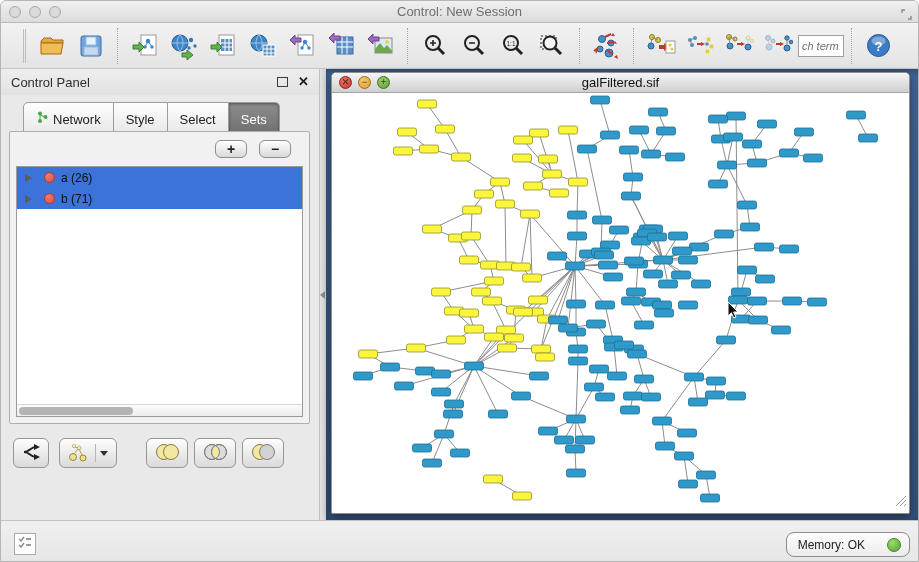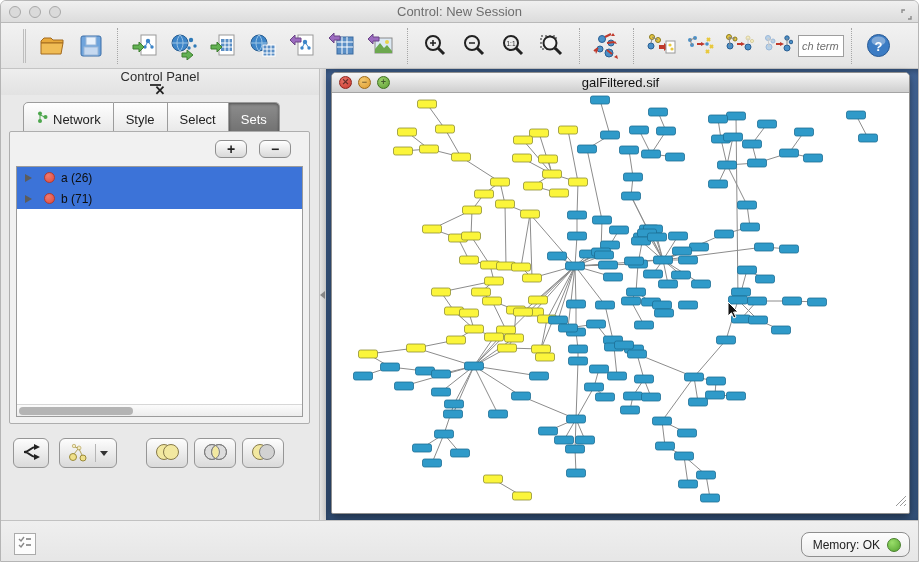--- a/index.html
+++ b/index.html
@@ -24,21 +24,21 @@
   .tb-btn { width:40px; height:40px; display:flex; align-items:center; justify-content:center; background:transparent; border:none; }
   .tb-btn svg { display:block; }
   .search-box { width:46px; height:22px; border:1px solid #9e9e9e; background:#fff; font-style:italic;
     font-size:11px; color:#6f6f6f; padding:2px 3px; font-family:"Liberation Sans", sans-serif; }
 
   
   .main { position:absolute; left:0; top:68px; width:919px; height:451px; display:flex; }
 
   
   .control-panel { position:relative; width:319px; height:100%; background:#e9e9e9; border-right:1px solid #c0c0c0; }
-  .cp-header { height:26px; display:flex; align-items:center; padding:0 10px; background:linear-gradient(#eee,#e2e2e2);flex-direction:column; }
+  .cp-header { height:26px; display:flex; align-items:center; padding:0 10px; background:linear-gradient(#eee,#e2e2e2); }
   .cp-title { font-size:13px; color:#2e2e2e; flex:1; }
   .float-box { width:11px; height:10px; border:1.5px solid #3c3c3c; margin-right:10px; }
   .cp-close { font-size:13px; font-weight:bold; color:#1f1f1f; line-height:10px; }
   .cp-tabs { display:flex; margin:7px 0 0 22px; height:21px; }
   .tab { display:flex; align-items:center; gap:5px; padding:16px 12px; font-size:13px; color:#222;
     background:linear-gradient(#fefefe,#e6e6e6); border:1px solid #9c9c9c; border-left:none; }
   .tab:first-child { border-left:1px solid #9c9c9c; border-radius:5px 0 0 5px; }
   .tab:last-child { border-radius:0 5px 5px 0; }
   .tab.active { background:linear-gradient(#8d8d8d,#6f6f6f); color:#fff; box-shadow:inset 0 1px 3px rgba(0,0,0,.45); }
   .cp-outer { position:absolute; left:8px; right:9px; top:62px; bottom:96px;
@@ -86,21 +86,21 @@
   .cursor { position:absolute; left:395px; top:208px; }
   .grip { position:absolute; right:2px; bottom:2px; }
 
   
   .statusbar { position:absolute; left:0; top:519px; width:100%; height:43px;
     background:linear-gradient(#efefef,#e6e6e6); border-top:1px solid #c2c2c2; }
   .task-btn { position:absolute; left:13px; top:12px; width:22px; height:22px;
     border:1px solid #ababab; background:#fdfdfd; display:flex; align-items:center; justify-content:center; }
   .mem-pill { position:absolute; right:8px; top:11px; height:25px; padding:0 8px 0 11px;
     border:1px solid #8e8e8e; border-radius:8px; background:linear-gradient(#fdfdfd,#ececec);
-    display:flex; align-items:center; gap:7px; font-size:12px; color:#222; }
+    display:flex; align-items:center; gap:22px; font-size:12px; color:#222; }
   .mem-dot { width:14px; height:14px; border-radius:50%;
     background:radial-gradient(circle at 35% 30%, #9ade6a, #55a330); border:1px solid #477f2b; }
 </style>
 </head>
 <body>
 
 <div class="window">
 
   <div class="titlebar">
     <div class="lights">

